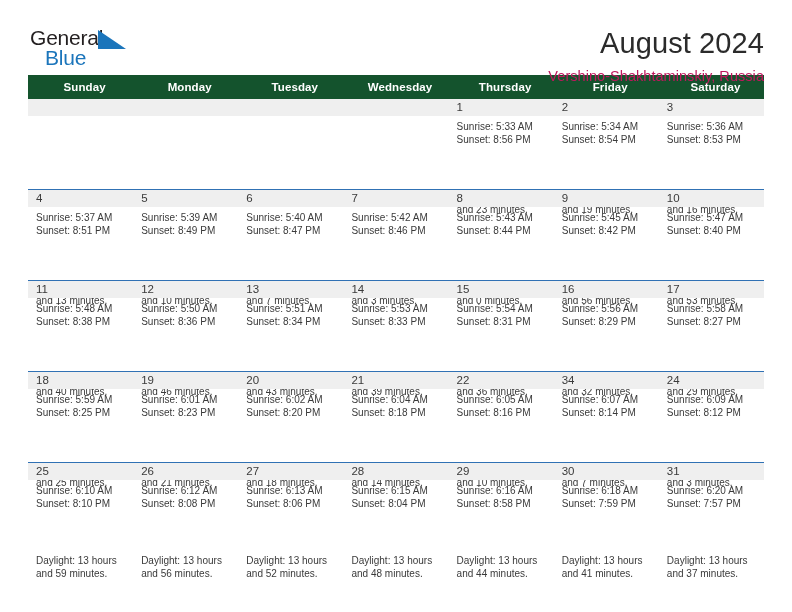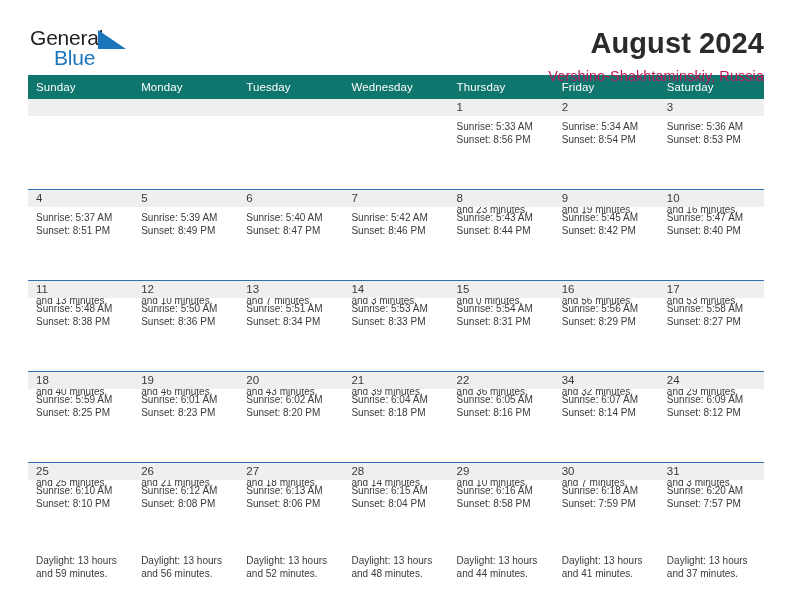--- a/index.html
+++ b/index.html
@@ -51,35 +51,35 @@
     position: absolute;
     left: 70px;
     top: 4px;
     width: 28px;
     height: 19px;
     background: #1b75bb;
     clip-path: polygon(0 0, 100% 100%, 0 100%);
   }
   .logo-blue {
     position: absolute;
-    left: 26px;
+    left: 17px;
     top: 20px;
     font-size: 21px;
     letter-spacing: -0.2px;
     color: #1b75bb;
     font-family: "Liberation Sans", sans-serif;
   }
 
   .titles {
     text-align: right;
     padding-top: 0px;
   }
   .cal-title {
     font-size: 29px;
-    font-weight: bold;
+    font-weight: normal;
     color: #2b2b2b;
     line-height: 34px;
     margin: 0;
     letter-spacing: 0.1px;
   }
   .cal-subtitle {
     font-size: 14.5px;
     color: #be185d;
     line-height: 20px;
     margin: 6px 0 0 15px;
@@ -87,25 +87,25 @@
   }
 
   
   .calendar {
     width: 736px;
     border-collapse: collapse;
     table-layout: fixed;
   }
 
   .dow-row th {
-    background: #0f766e;
+    background: #14532d;
     color: #ffffff;
     font-size: 11.5px;
-    font-weight: normal;
-    text-align: left;
+    font-weight: bold;
+    text-align: center;
     padding: 6px 0 6px 8px;
     height: 23px;
     letter-spacing: 0.1px;
   }
 
   .week-row td {
     vertical-align: top;
     padding: 0;
     border-top: 1.6px solid #3071b4;
     height: 90px;

